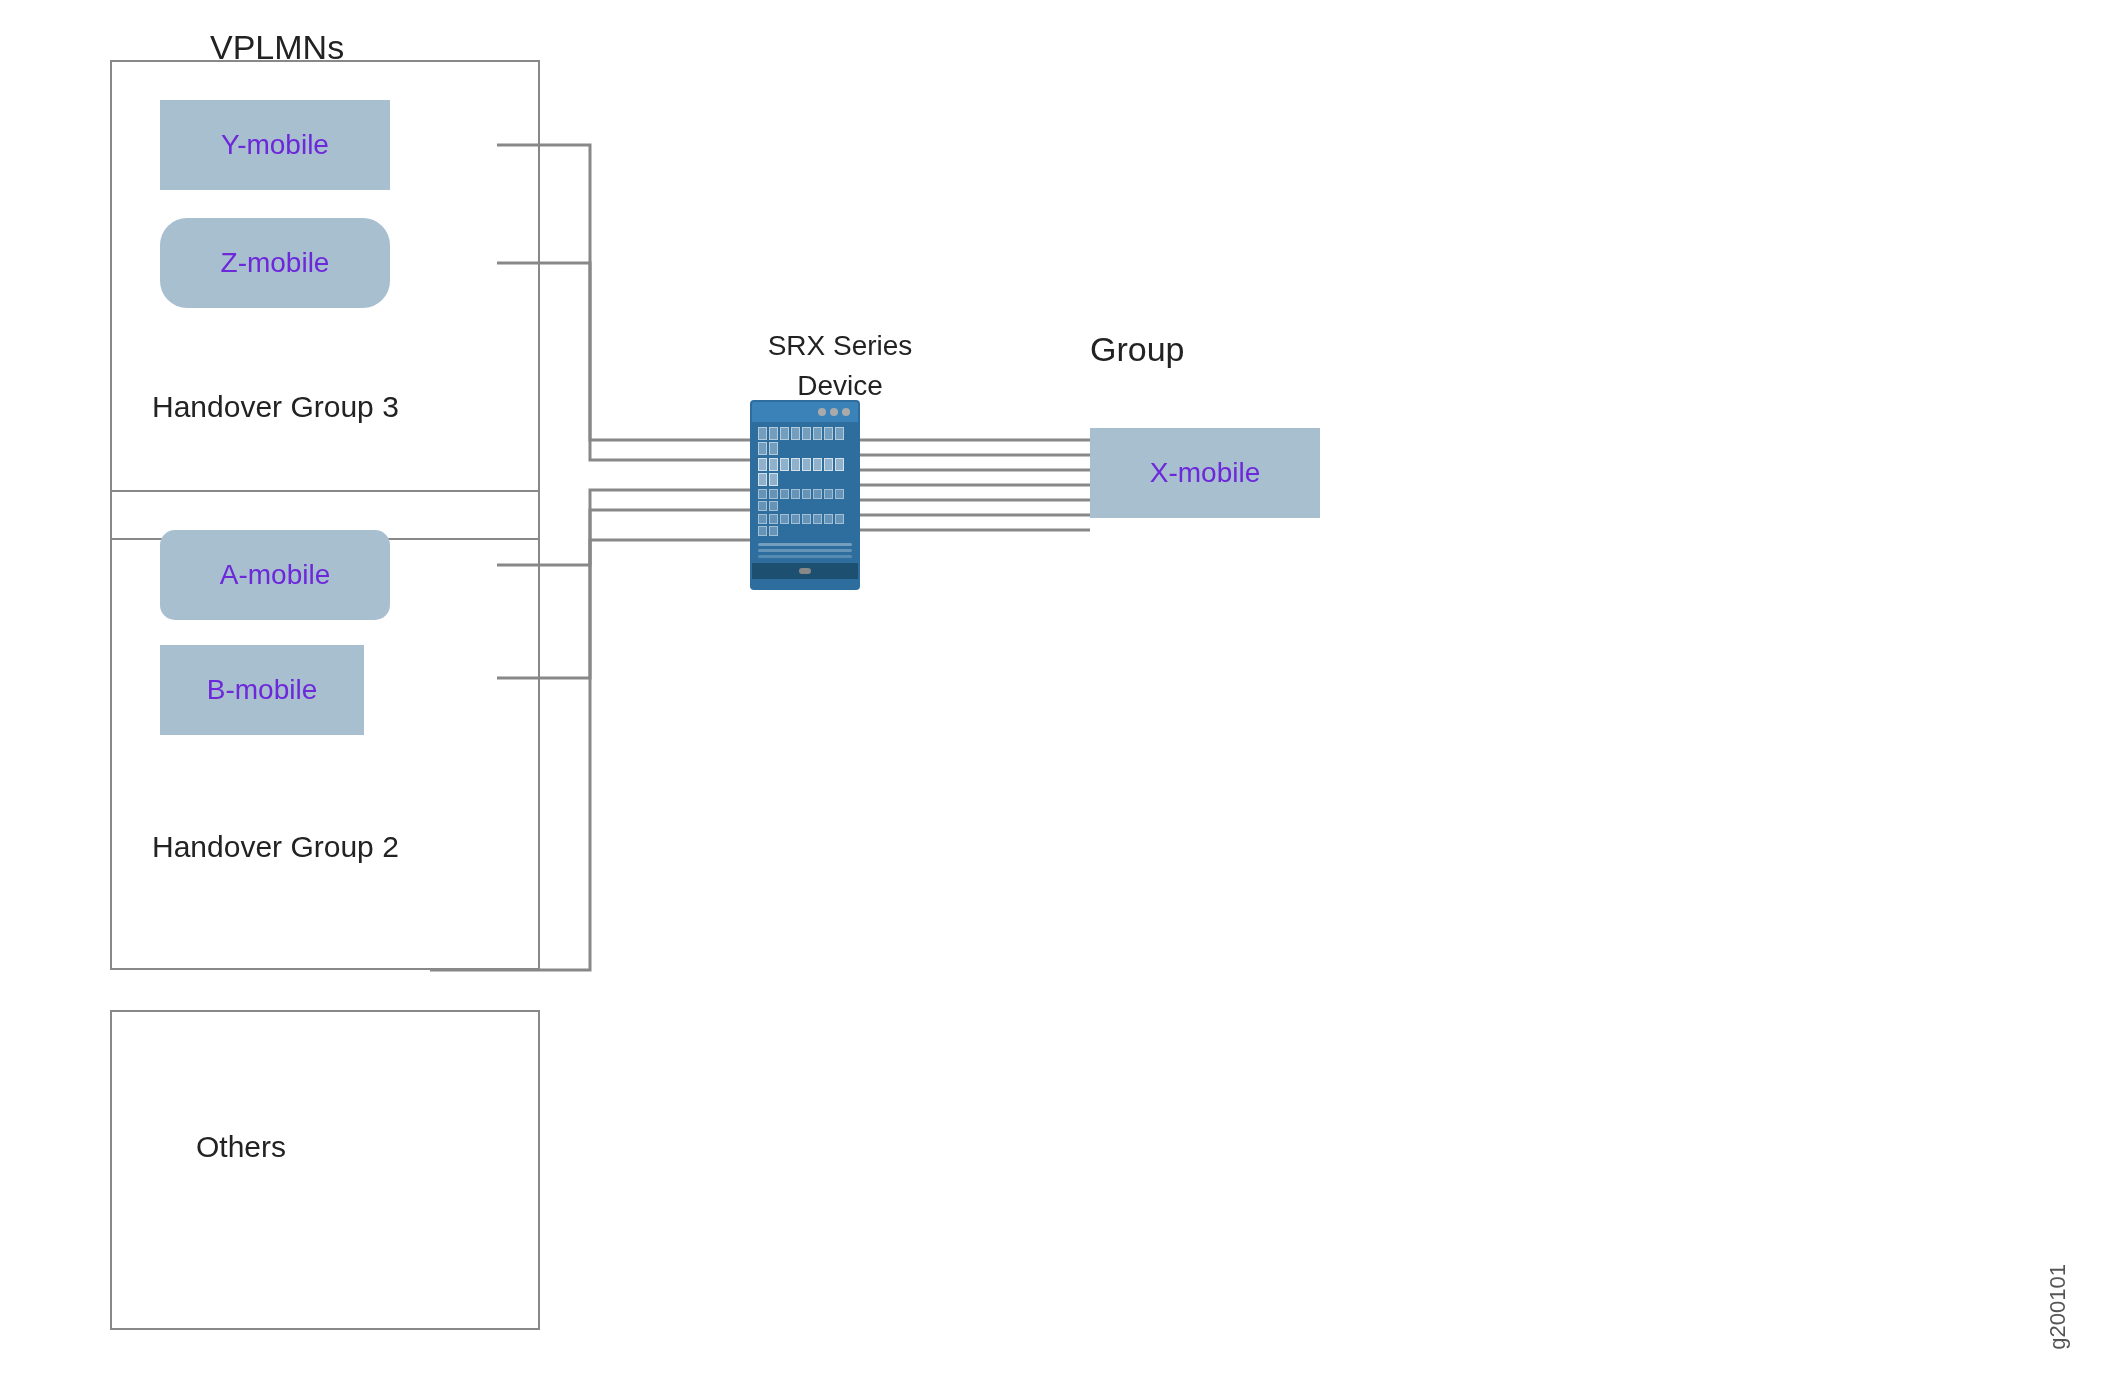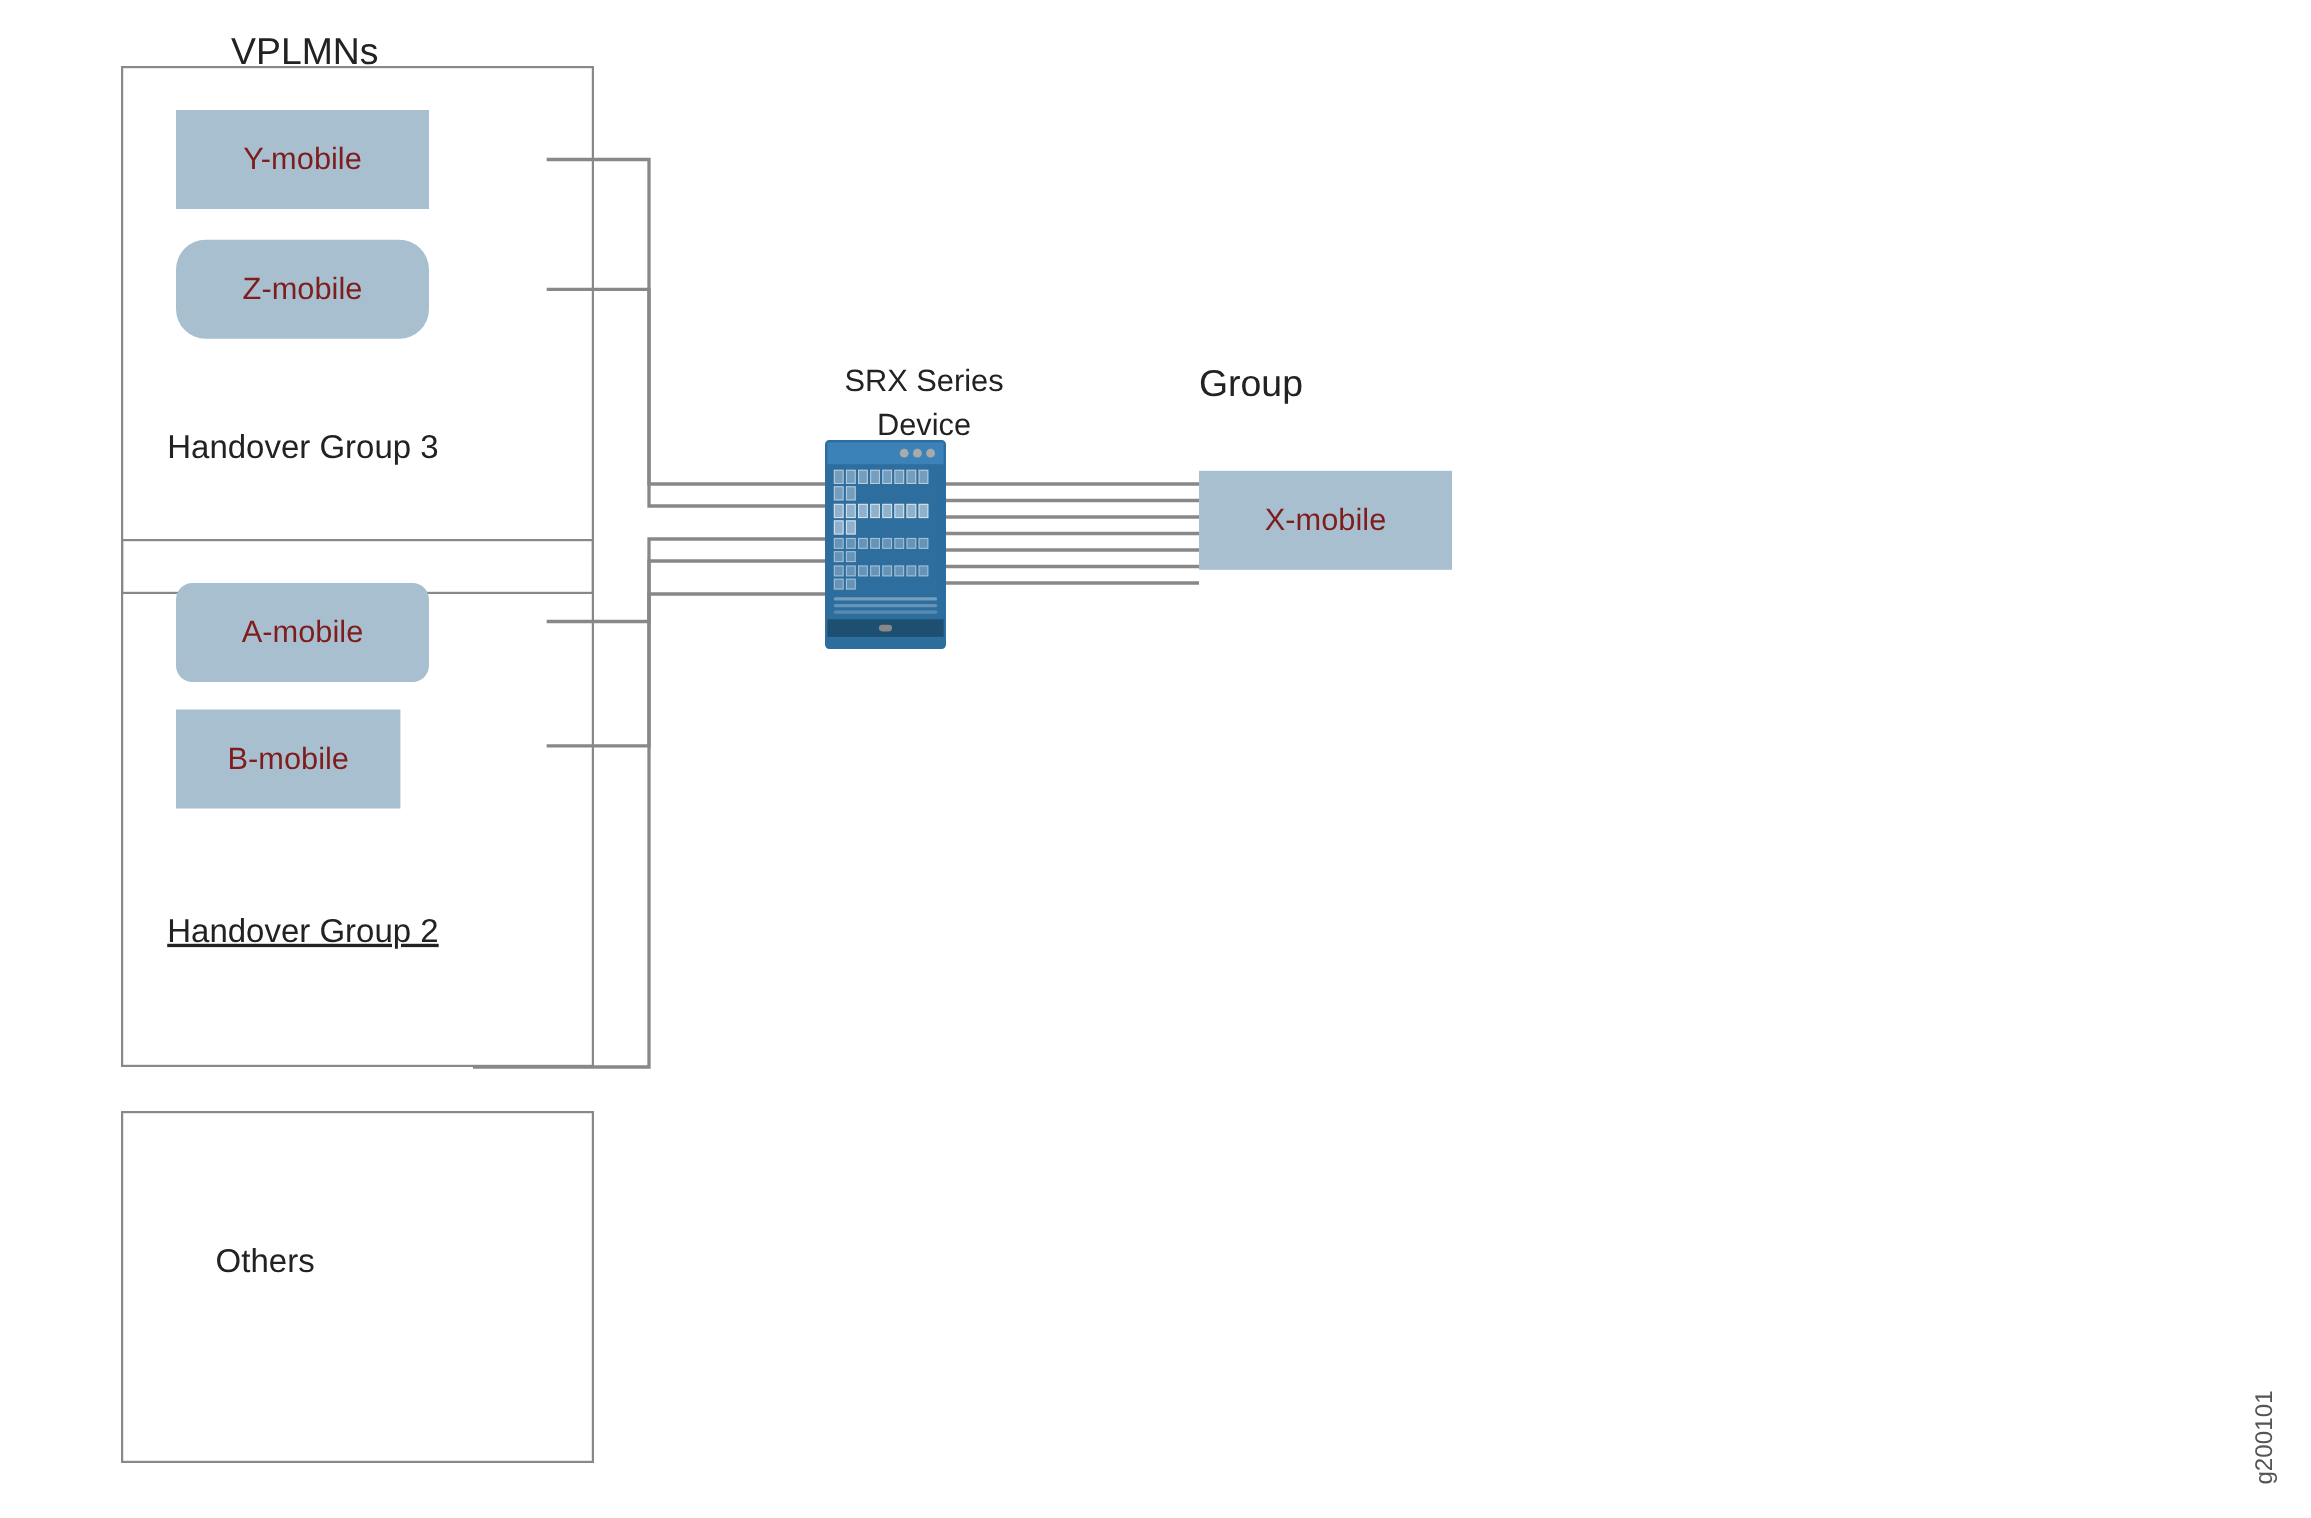--- a/index.html
+++ b/index.html
@@ -40,21 +40,21 @@
       position: absolute;
       background: #a8bfd0;
       border: none;
       display: flex;
       align-items: center;
       justify-content: center;
     }
 
     .node-label {
       font-size: 28px;
-      color: #7f1d1d;
+      color: #6d28d9;
       font-weight: normal;
     }
 
     
     .srx-device {
       position: absolute;
       background: #2e6e9e;
       border: 2px solid #2e6e9e;
       display: flex;
       flex-direction: column;
@@ -163,21 +163,21 @@
   </div>
 
   <div class="node-box" style="left: 160px; top: 530px; width: 230px; height: 90px; border-radius: 15px;">
     <span class="node-label">A-mobile</span>
   </div>
 
   <div class="node-box" style="left: 160px; top: 645px; width: 204px; height: 90px;">
     <span class="node-label">B-mobile</span>
   </div>
 
-  <div class="label" style="left: 152px; top: 830px; font-size: 30px; text-decoration: underline;">Handover Group 2</div>
+  <div class="label" style="left: 152px; top: 830px; font-size: 30px;">Handover Group 2</div>
 
   <div class="group-box" style="left: 110px; top: 1010px; width: 430px; height: 320px;">
   </div>
 
   <div class="label" style="left: 196px; top: 1130px; font-size: 30px;">Others</div>
 
   <div class="label" style="left: 750px; top: 330px; font-size: 28px; text-align: center; width: 180px;">SRX Series</div>
   <div class="label" style="left: 780px; top: 370px; font-size: 28px; text-align: center; width: 120px;">Device</div>
 
   <div class="srx-device" style="left: 750px; top: 400px; width: 110px; height: 190px; border-radius: 4px;">

